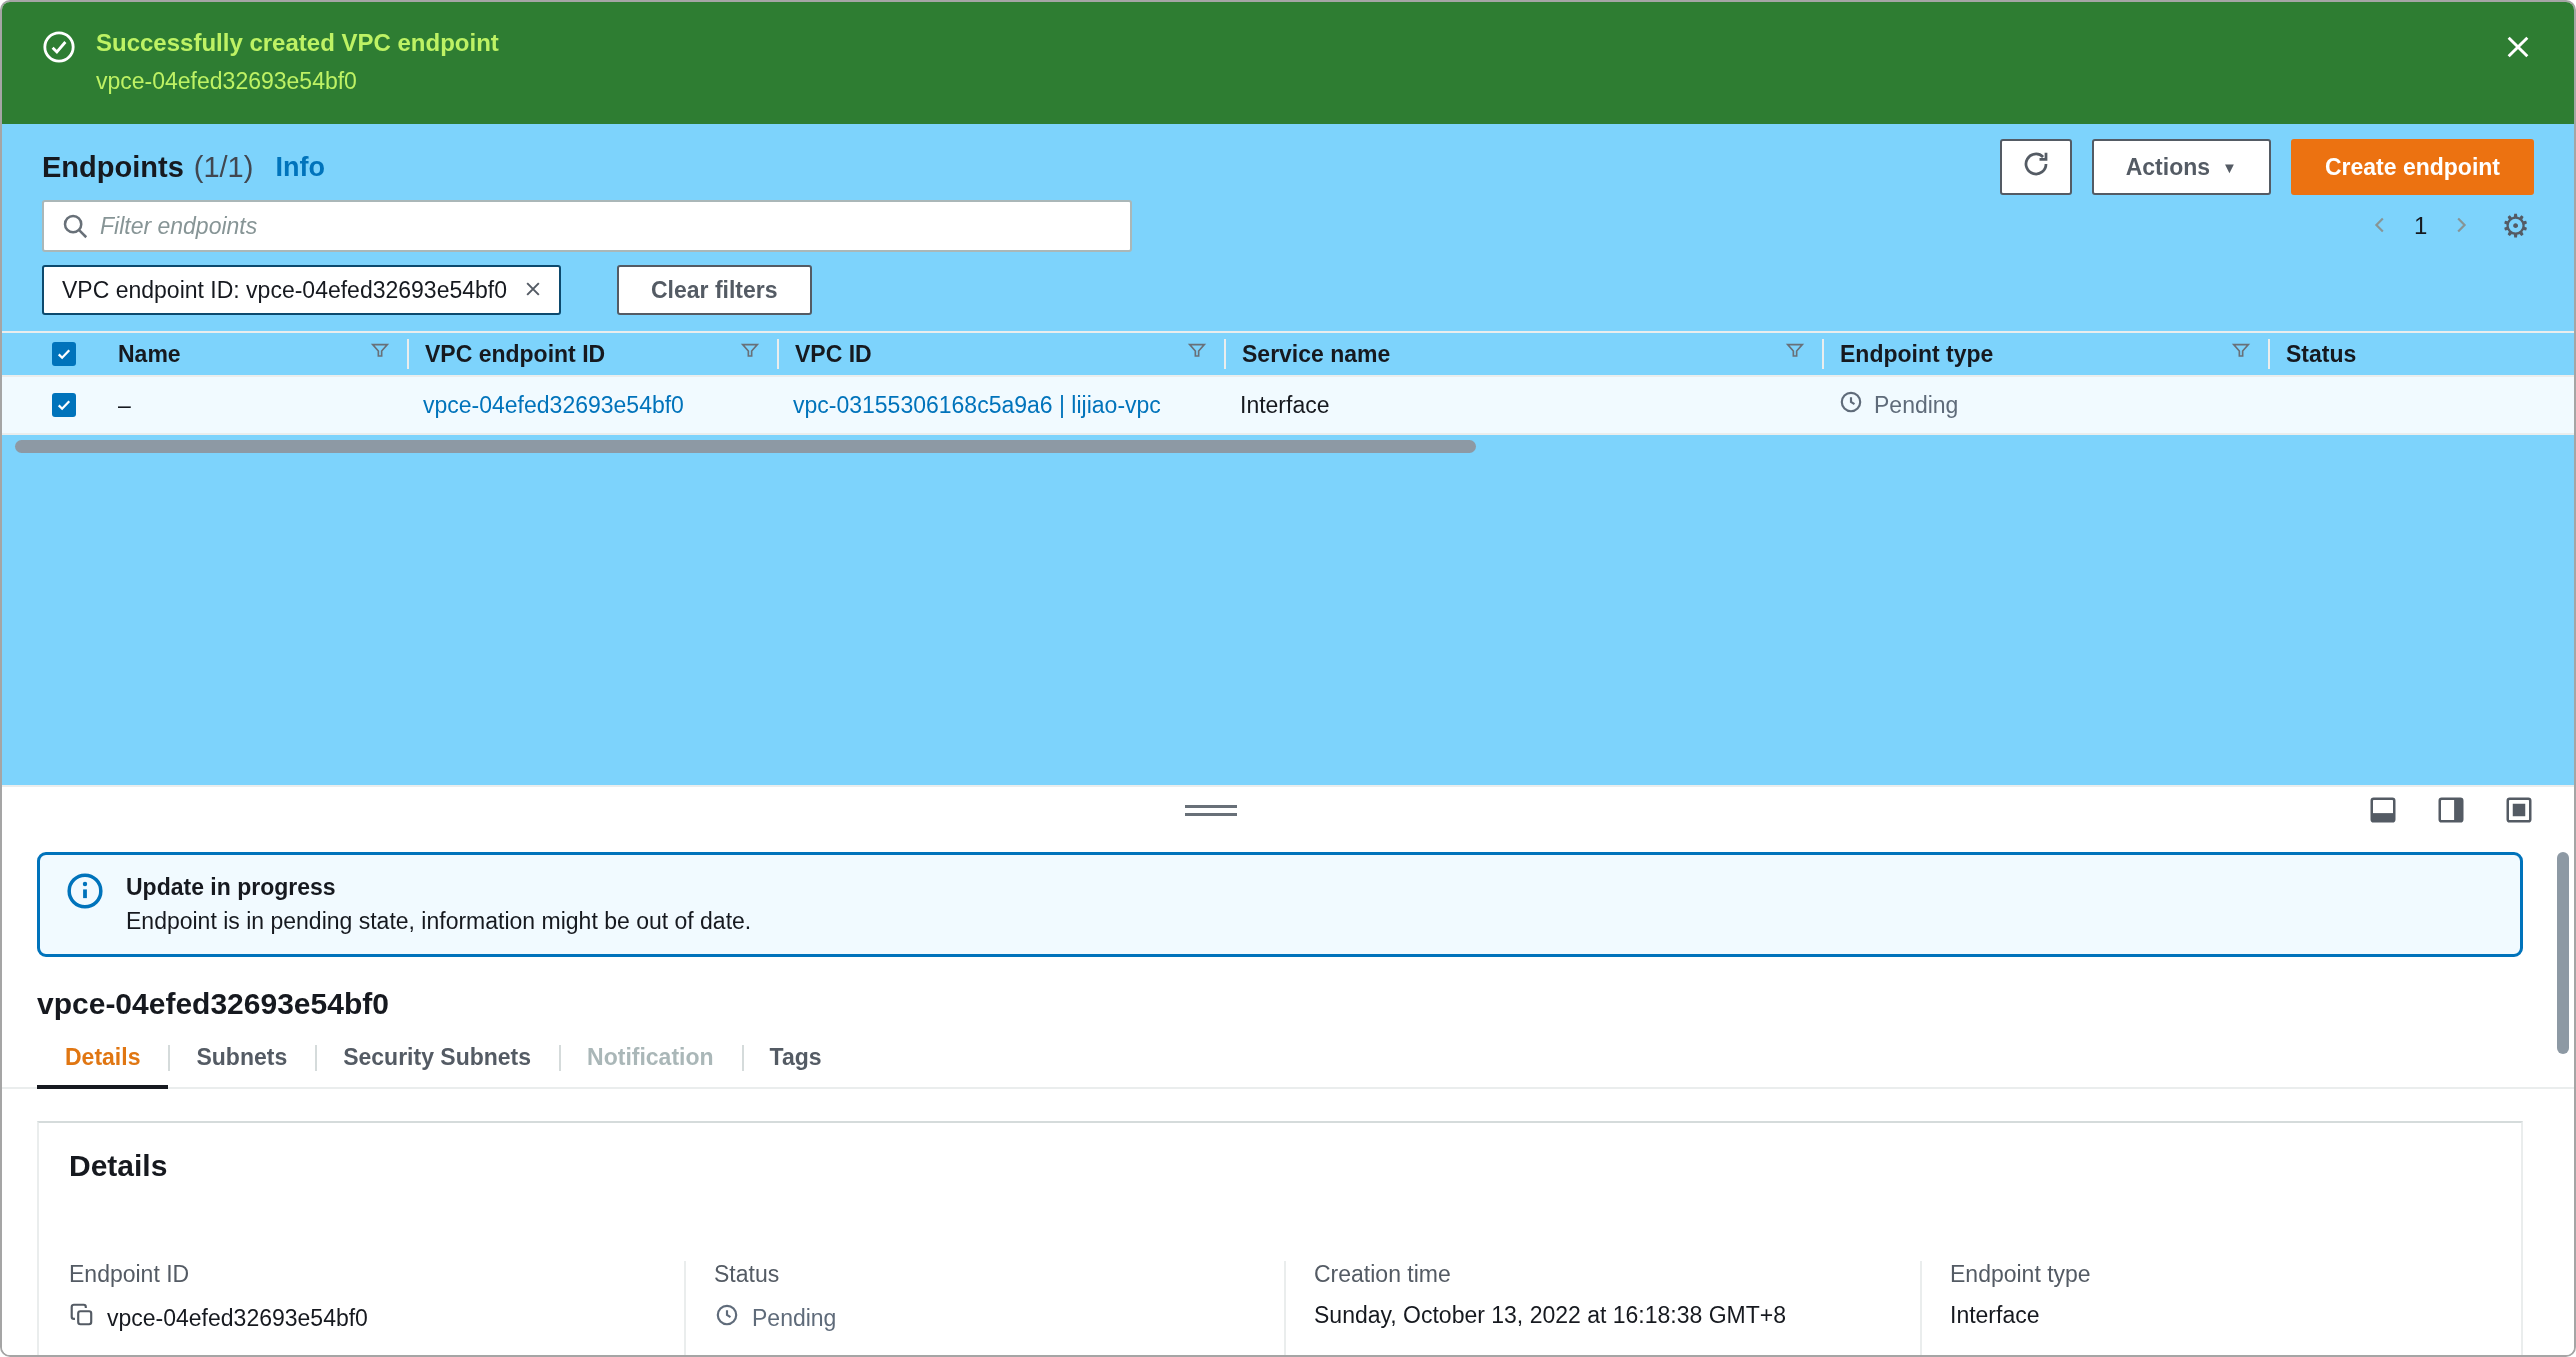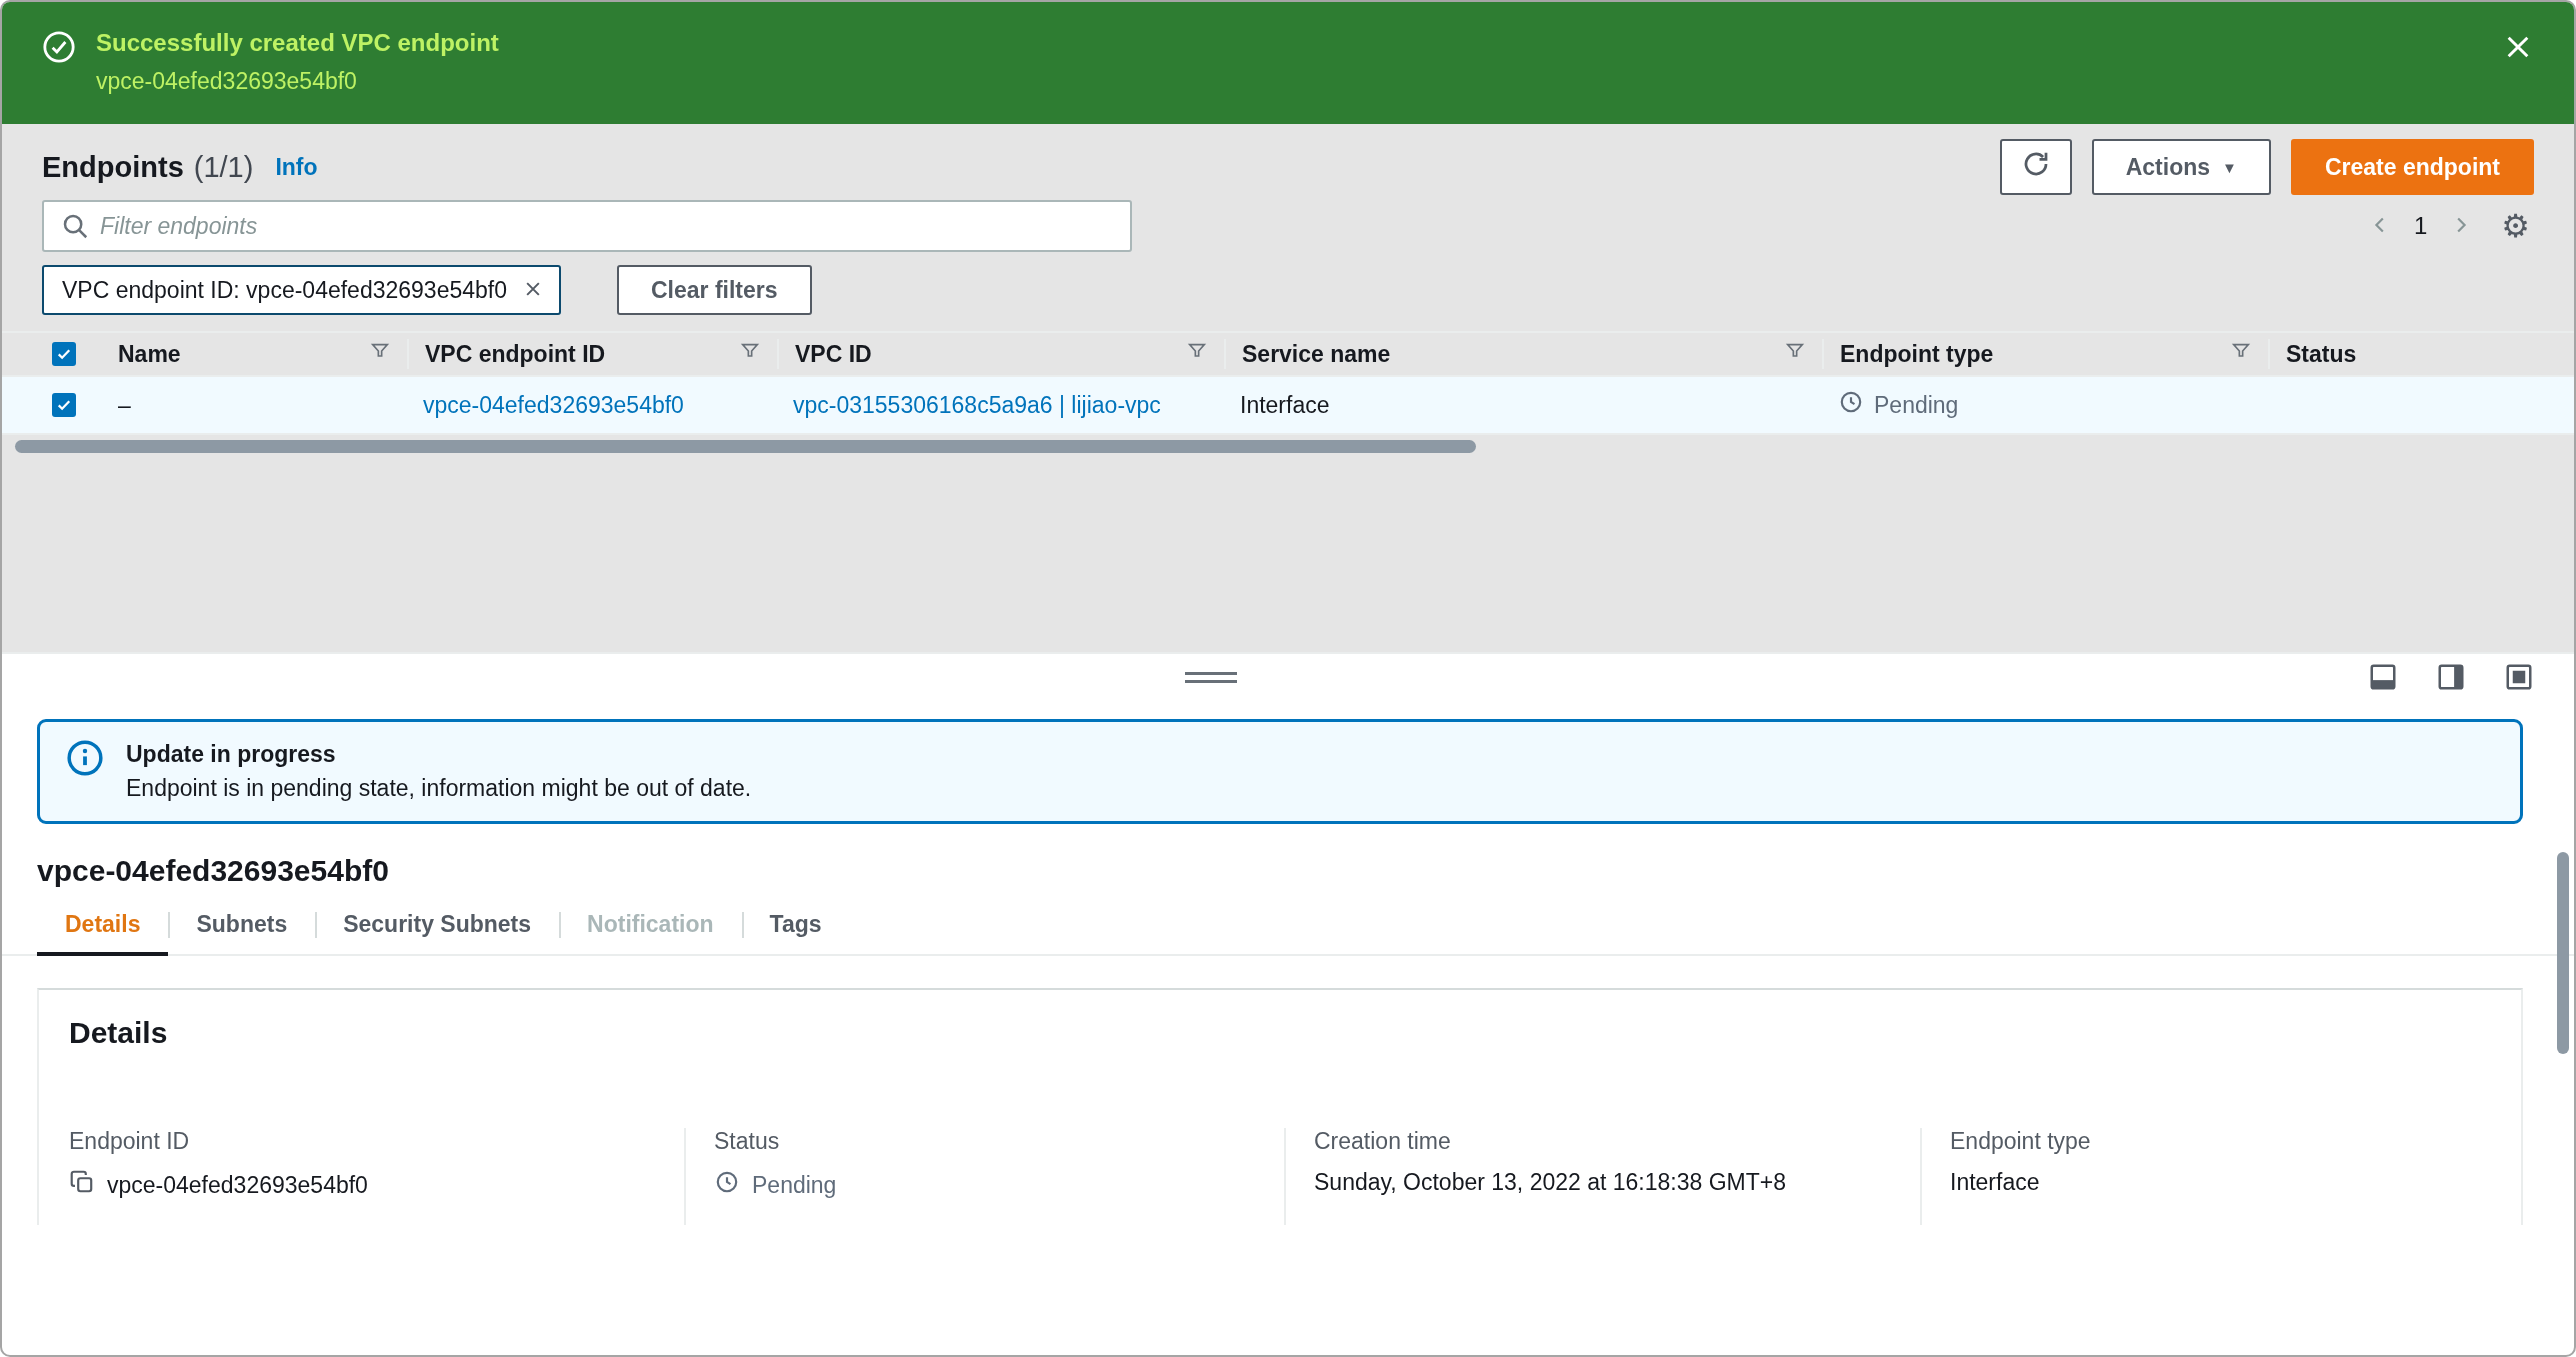--- a/index.html
+++ b/index.html
@@ -31,29 +31,29 @@
   .fb-title { font-size: 24px; font-weight: bold; line-height: 30px; }
   .fb-sub { font-size: 23px; line-height: 30px; margin-top: 8px; }
   .fb-close {
     position: absolute; right: 36px; top: 26px;
     width: 40px; height: 40px;
     background: transparent; border: none; cursor: pointer;
     display: flex; align-items: center; justify-content: center;
   }
 
   
-  .top { height: 530px; overflow: hidden; border-bottom: 2px solid #eaeded; position: relative; background:#e5e5e5; }
+  .top { height: 663px; overflow: hidden; border-bottom: 2px solid #eaeded; position: relative; background:#7dd3fc; }
 
   .toolbar {
     display: flex; align-items: center;
     margin: 14px 40px 0 40px; height: 58px;
   }
   .page-title { font-size: 29px; font-weight: bold; }
   .page-count { font-size: 29px; font-weight: normal; color: #414750; margin-left: 10px; }
-  .info-link { font-size: 23px; color: #0073bb; margin-left: 22px; text-decoration: none; font-weight: bold; }
+  .info-link { font-size: 27px; color: #0073bb; margin-left: 22px; text-decoration: none; font-weight: bold; }
   .toolbar .right { margin-left: auto; display: flex; align-items: center; gap: 20px; }
   .btn {
     height: 56px; display: inline-flex; align-items: center; justify-content: center;
     gap: 12px; padding: 0 32px;
     background: #fff; border: 2px solid #545b64; border-radius: 3px;
     color: #545b64; font-size: 23px; font-weight: bold;
     font-family: inherit; cursor: pointer; white-space: nowrap;
   }
   .btn-icononly { width: 72px; padding: 0; }
   .btn-primary { background: #ec7211; border-color: #ec7211; color: #fff; }

